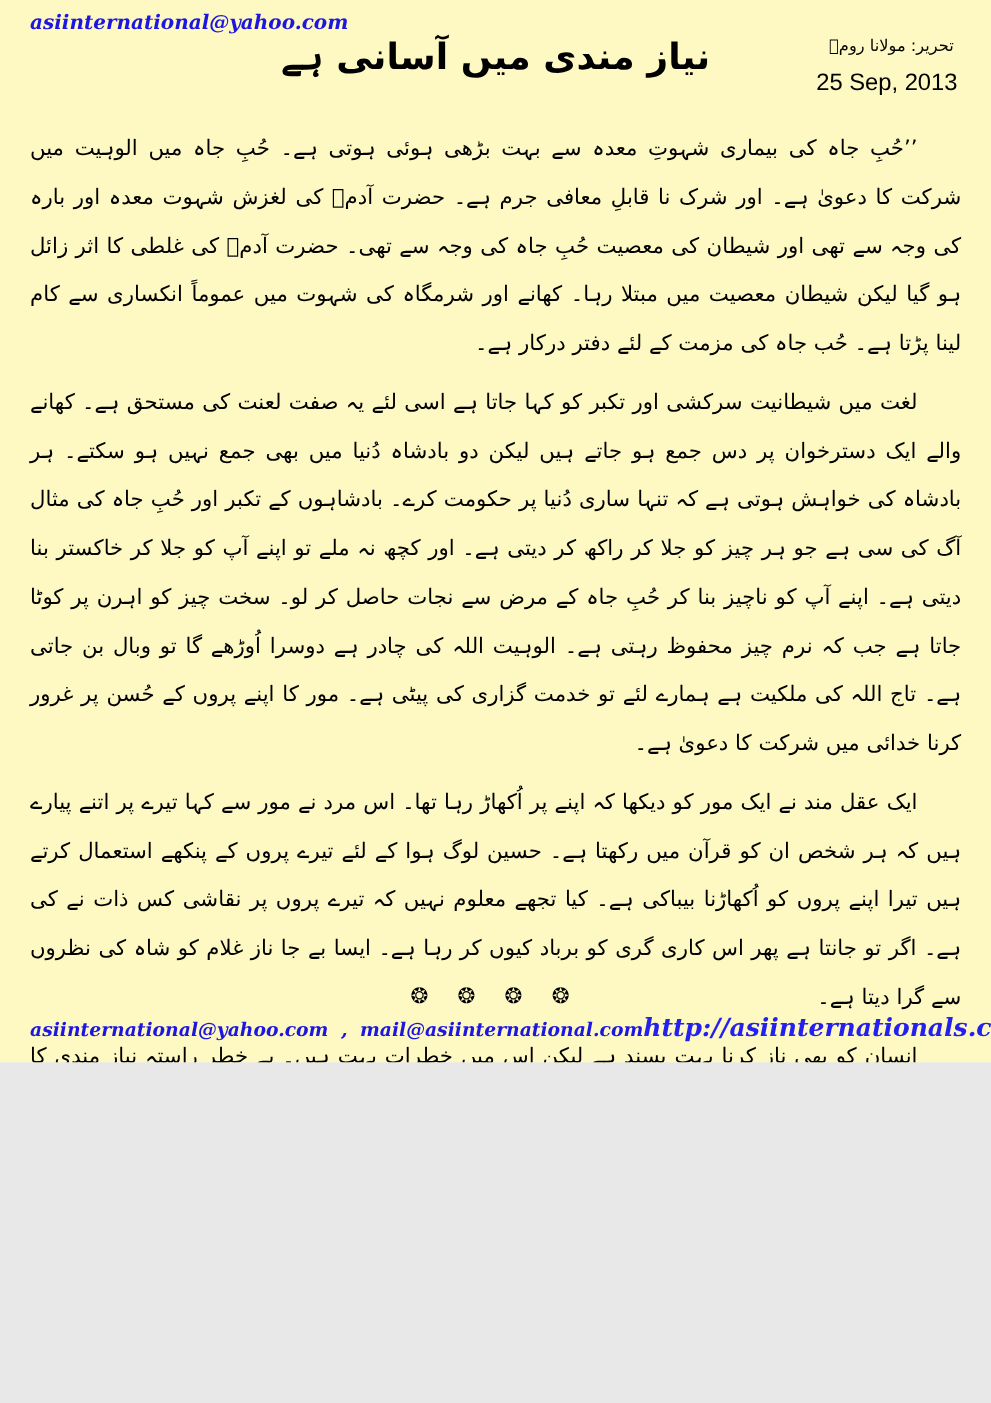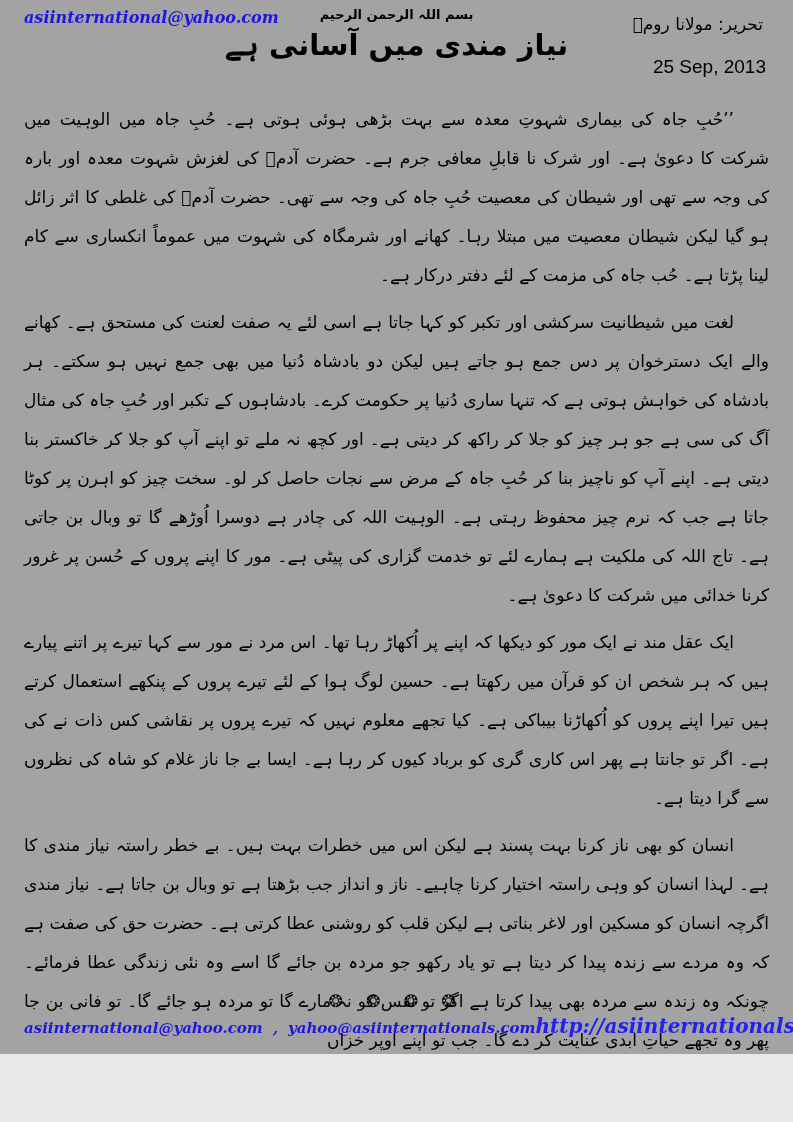--- a/index.html
+++ b/index.html
@@ -1,42 +1,42 @@
 <!DOCTYPE html>
 <html lang="ur"><head>
 <meta charset="utf-8">
 <style>
   * { margin:0; padding:0; box-sizing:border-box; }
   html,body { background:#e8e8e8; }
   body { font-family:"DejaVu Sans", sans-serif; }
   .page {
     position:relative;
-    width:793px; height:1054px;
+    width:793px; height:850px;
     margin:0 auto;
-    background:#a3a3a3;
+    background:#fef9c3;
     overflow:hidden;
   }
   
   .header { position:relative; height:100px; }
   .top-email {
     position:absolute; left:24px; top:8px;
     font-family:"DejaVu Serif", serif;
     font-style:italic; font-weight:bold;
     font-size:16px; color:#1c16e0;
     text-decoration:none;
   }
   .bismillah {
     position:absolute; top:7px; left:0; right:0;
     text-align:center;
     font-size:13px; font-weight:bold; color:#000;
     direction:rtl;
   }
   .byline {
-    position:absolute; top:14px; right:30px;
-    direction:rtl; font-size:17px; color:#000;
+    position:absolute; top:30px; right:30px;
+    direction:rtl; font-size:13px; color:#000;
   }
   .date {
     position:absolute; top:56px; right:27px;
     font-family:"Liberation Sans", sans-serif;
     font-size:19px; color:#000;
   }
   .title {
     position:absolute; top:28px; left:0; right:0;
     text-align:center; direction:rtl;
     font-size:29px; font-weight:bold; color:#000;
@@ -84,40 +84,39 @@
     text-decoration:none;
   }
 </style>
 </head>
 <body>
 
 <div class="page">
 
   <div class="header">
     <a class="top-email">asiinternational@yahoo.com</a>
-    <div class="bismillah">بسم اللہ الرحمن الرحیم</div>
     <div class="byline">تحریر:  مولانا رومؒ</div>
     <div class="date">25 Sep, 2013</div>
     <div class="title">نیاز مندی میں آسانی ہے</div>
   </div>
 
   <div class="article">
     <p>’’حُبِ جاہ کی بیماری شہوتِ معدہ سے بہت بڑھی ہوئی ہوتی ہے۔ حُبِ جاہ میں الوہیت میں شرکت کا دعویٰ ہے۔ اور شرک نا قابلِ معافی جرم ہے۔ حضرت آدمؑ کی لغزش شہوت معدہ اور بارہ کی وجہ سے تھی اور شیطان کی معصیت حُبِ جاہ کی وجہ سے تھی۔ حضرت آدمؑ کی غلطی کا اثر زائل ہو گیا لیکن شیطان معصیت میں مبتلا رہا۔ کھانے اور شرمگاہ کی شہوت میں عموماً انکساری سے کام لینا پڑتا ہے۔ حُب جاہ کی مزمت کے لئے دفتر درکار ہے۔</p>
     <p>لغت میں شیطانیت سرکشی اور تکبر کو کہا جاتا ہے اسی لئے یہ صفت لعنت کی مستحق ہے۔ کھانے والے ایک دسترخوان پر دس جمع ہو جاتے ہیں لیکن دو بادشاہ دُنیا میں بھی جمع نہیں ہو سکتے۔ ہر بادشاہ کی خواہش ہوتی ہے کہ تنہا ساری دُنیا پر حکومت کرے۔ بادشاہوں کے تکبر اور حُبِ جاہ کی مثال آگ کی سی ہے جو ہر چیز کو جلا کر راکھ کر دیتی ہے۔ اور کچھ نہ ملے تو اپنے آپ کو جلا کر خاکستر بنا دیتی ہے۔ اپنے آپ کو ناچیز بنا کر حُبِ جاہ کے مرض سے نجات حاصل کر لو۔ سخت چیز کو اہرن پر کوٹا جاتا ہے جب کہ نرم چیز محفوظ رہتی ہے۔ الوہیت اللہ کی چادر ہے دوسرا اُوڑھے گا تو وبال بن جاتی ہے۔ تاج اللہ کی ملکیت ہے ہمارے لئے تو خدمت گزاری کی پیٹی ہے۔ مور کا اپنے پروں کے حُسن پر غرور کرنا خدائی میں شرکت کا دعویٰ ہے۔</p>
     <p>ایک عقل مند نے ایک مور کو دیکھا کہ اپنے پر اُکھاڑ رہا تھا۔ اس مرد نے مور سے کہا تیرے پر اتنے پیارے ہیں کہ ہر شخص ان کو قرآن میں رکھتا ہے۔ حسین لوگ ہوا کے لئے تیرے پروں کے پنکھے استعمال کرتے ہیں تیرا اپنے پروں کو اُکھاڑنا بیباکی ہے۔ کیا تجھے معلوم نہیں کہ تیرے پروں پر نقاشی کس ذات نے کی ہے۔ اگر تو جانتا ہے پھر اس کاری گری کو برباد کیوں کر رہا ہے۔ ایسا بے جا ناز غلام کو شاہ کی نظروں سے گرا دیتا ہے۔</p>
     <p>انسان کو بھی ناز کرنا بہت پسند ہے لیکن اس میں خطرات بہت ہیں۔ بے خطر راستہ نیاز مندی کا ہے۔ لہذا انسان کو وہی راستہ اختیار کرنا چاہیے۔ ناز و انداز جب بڑھتا ہے تو وبال بن جاتا ہے۔ نیاز مندی اگرچہ انسان کو مسکین اور لاغر بناتی ہے لیکن قلب کو روشنی عطا کرتی ہے۔ حضرت حق کی صفت ہے کہ وہ مردے سے زندہ پیدا کر دیتا ہے تو یاد رکھو جو مردہ بن جائے گا اسے وہ نئی زندگی عطا فرمائے۔ چونکہ وہ زندہ سے مردہ بھی پیدا کرتا ہے اگر تو نفس کو نہ مارے گا تو مردہ ہو جائے گا۔ تو فانی بن جا پھر وہ تجھے حیاتِ ابدی عنایت کر دے گا۔ جب تو اپنے اوپر خزاں</p>
     <div class="quote-close-row">
       <span class="closing">طاری کر دے گا تو بہار کا لطف دیکھے گا۔‘‘</span>
       <span class="citation">(مولانا جلال الدین رومیؒ:  مثنوی،  دفتر پنجم،صفحہ نمبر 13)</span>
     </div>
   </div>
 
   <div class="footer">
     <div class="ornaments">❂ ❂ ❂ ❂</div>
     <div class="footer-links">
       <span class="footer-emails">
-        <a>asiinternational@yahoo.com</a><span class="footer-sep">,</span><a>yahoo@asiinternationals.com</a>
+        <a>asiinternational@yahoo.com</a><span class="footer-sep">,</span><a>mail@asiinternational.com</a>
       </span>
       <a class="website">http://asiinternationals.com</a>
     </div>
   </div>
 
 </div>
 
 </body></html>

